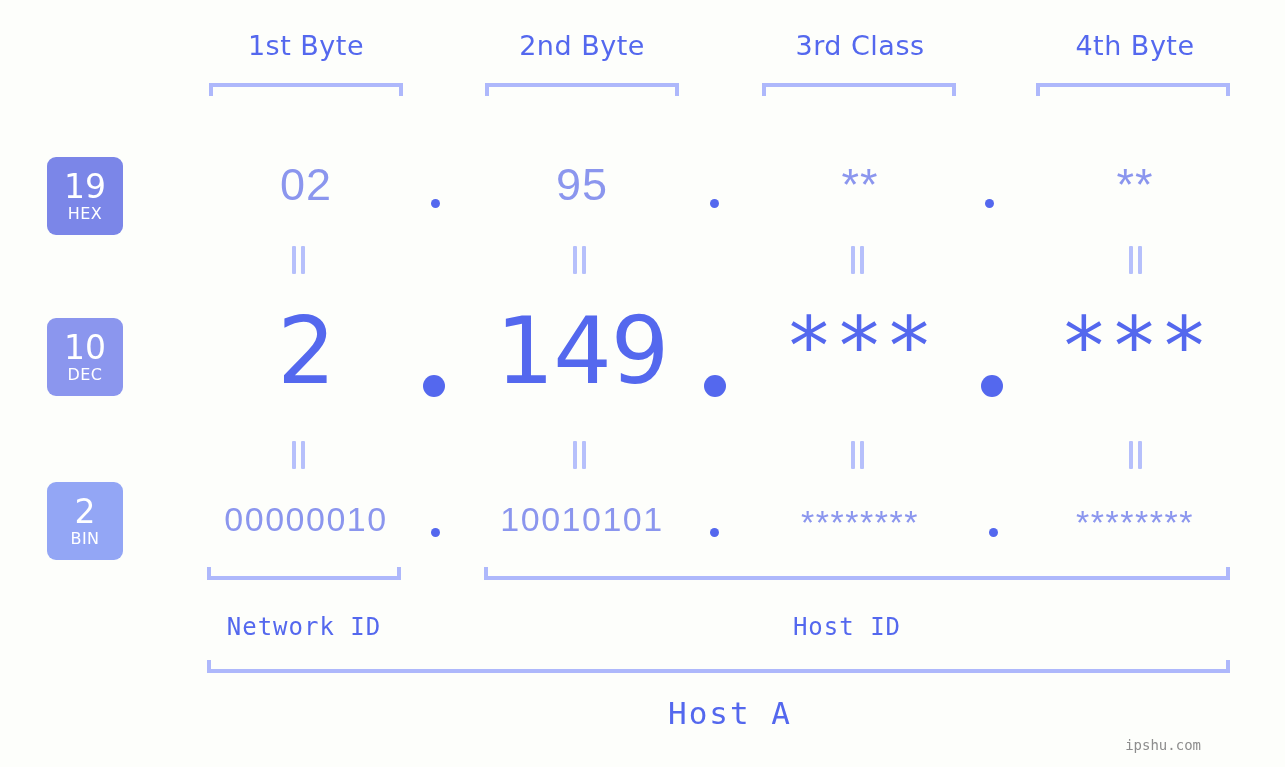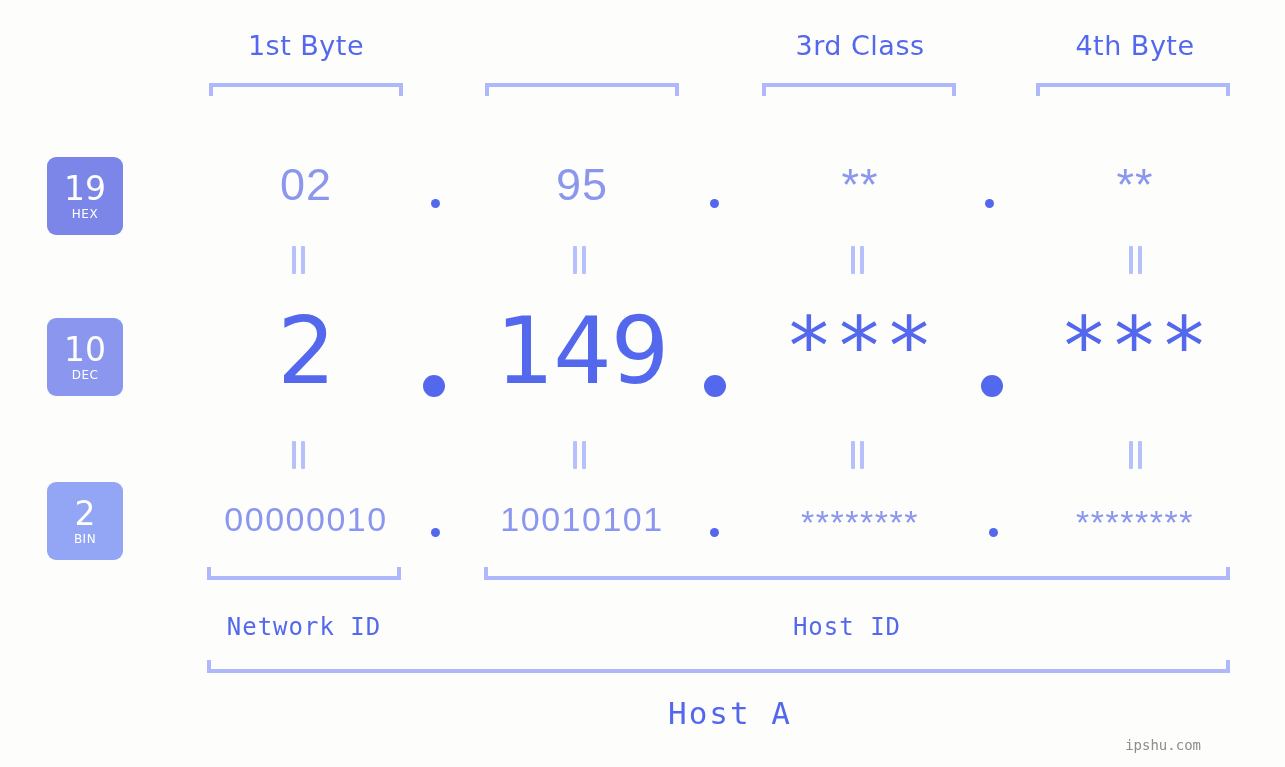--- a/index.html
+++ b/index.html
@@ -66,21 +66,21 @@
     color: #ffffff;
     line-height: 1;
   }
   .base-badge .num {
     font-size: 33px;
     font-family: "DejaVu Sans", sans-serif;
     letter-spacing: 0px;
     margin-bottom: 3px;
   }
   .base-badge .name {
-    font-size: 12px;
+    font-size: 16px;
     font-family: "DejaVu Sans", sans-serif;
     letter-spacing: 0.5px;
   }
 
   
   .row-value {
     position: absolute;
     text-align: center;
     white-space: nowrap;
     font-family: Liberation Sans, sans-serif;
@@ -165,20 +165,21 @@
     color: #8d8d8d;
     letter-spacing: 0px;
   }
 </style>
 </head>
 <body>
 
 <div class="stage">
 
   <div class="byte-header" style="left:196px; width:220px;">1st Byte</div>
+  <div class="byte-header" style="left:472px; width:220px;">2nd Byte</div>
   <div class="byte-header" style="left:750px; width:220px;">3rd Class</div>
   <div class="byte-header" style="left:1025px; width:220px;">4th Byte</div>
 
   <div class="bracket-down" style="left:209px; top:83px; width:194px;"></div>
   <div class="bracket-down" style="left:485px; top:83px; width:194px;"></div>
   <div class="bracket-down" style="left:762px; top:83px; width:194px;"></div>
   <div class="bracket-down" style="left:1036px; top:83px; width:194px;"></div>
 
   <div class="base-badge" style="left:47px; top:157px; background:#7b86e8;">
     <div class="num">19</div>

